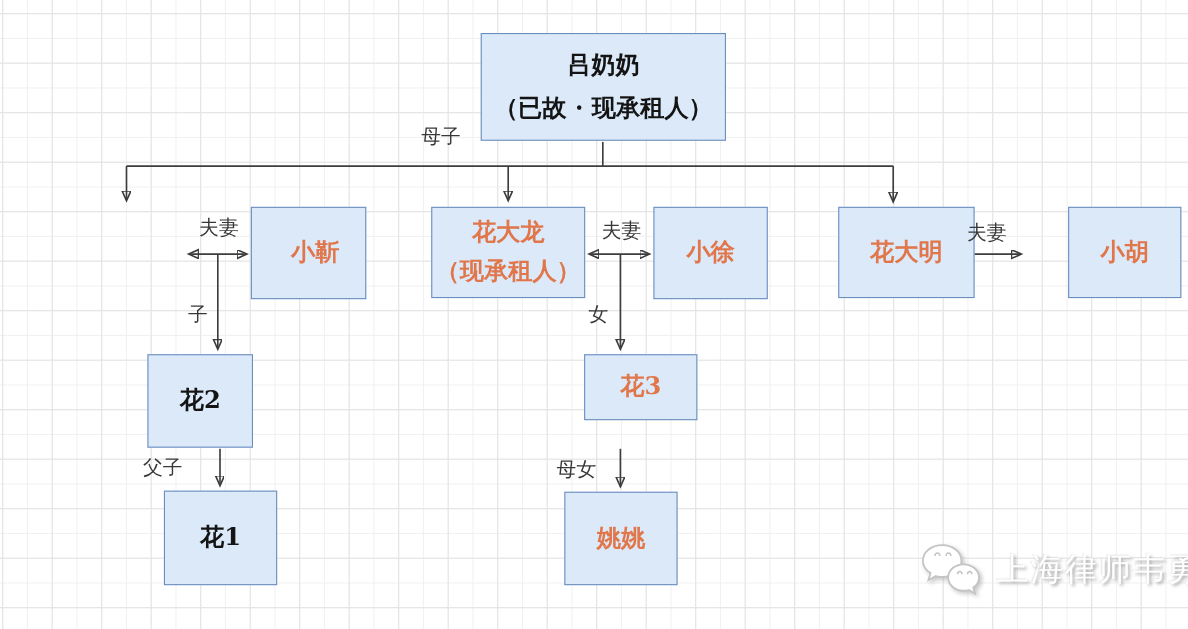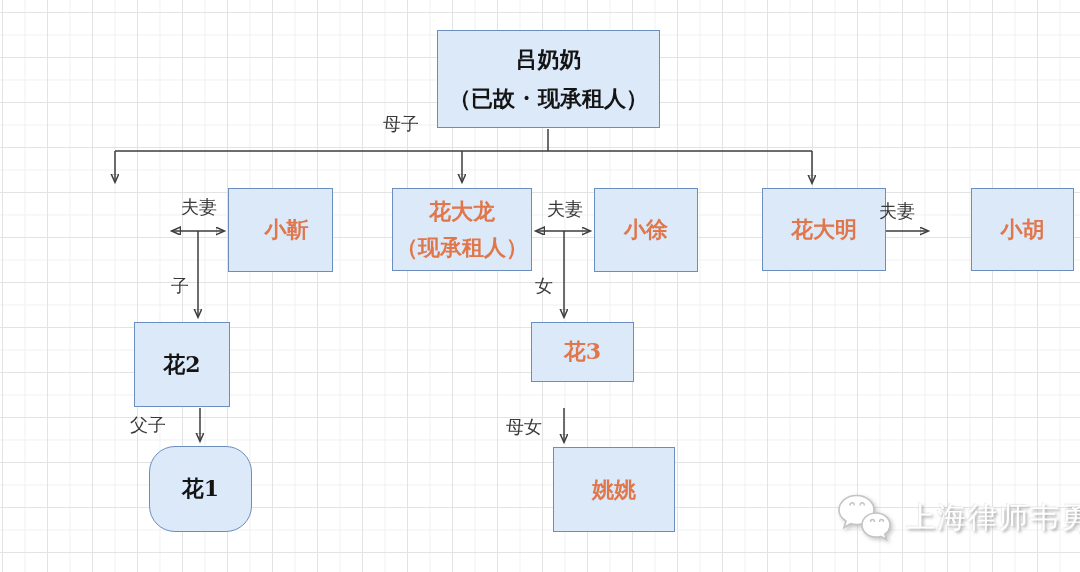--- a/index.html
+++ b/index.html
@@ -122,25 +122,25 @@
   </div>
 
   <div class="node" style="left:134px; top:322px; width:96px; height:85px;">
     <span>花2</span>
   </div>
 
   <div class="node orange" style="left:508px; top:322px; width:103px; height:60px;margin-left:23px;">
     <span>花3</span>
   </div>
 
-  <div class="node" style="left:149px; top:446px; width:103px; height:86px;border-radius:26px;">
+  <div class="node" style="left:149px; top:446px; width:103px; height:86px;">
     <span>花1</span>
   </div>
 
-  <div class="node orange" style="left:513px; top:447px; width:122px; height:85px;margin-left:40px;">
+  <div class="node orange" style="left:513px; top:447px; width:103px; height:85px;">
     <span>姚姚</span>
   </div>
 
   <div class="edge-label" style="left:383px; top:113px;">母子</div>
   <div class="edge-label" style="left:181px; top:196px;">夫妻</div>
   <div class="edge-label" style="left:547px; top:198px;">夫妻</div>
   <div class="edge-label" style="left:879px; top:200px;">夫妻</div>
   <div class="edge-label" style="left:171px; top:275px;">子</div>
   <div class="edge-label" style="left:535px; top:275px;">女</div>
   <div class="edge-label" style="left:130px; top:414px;">父子</div>

